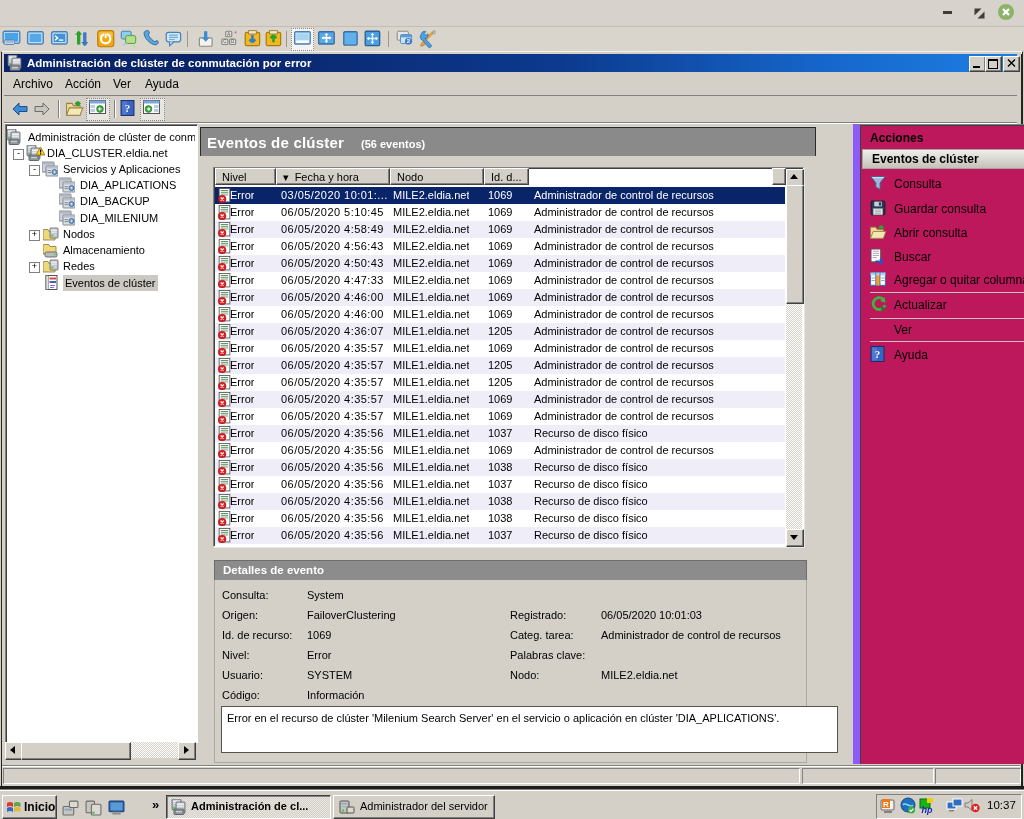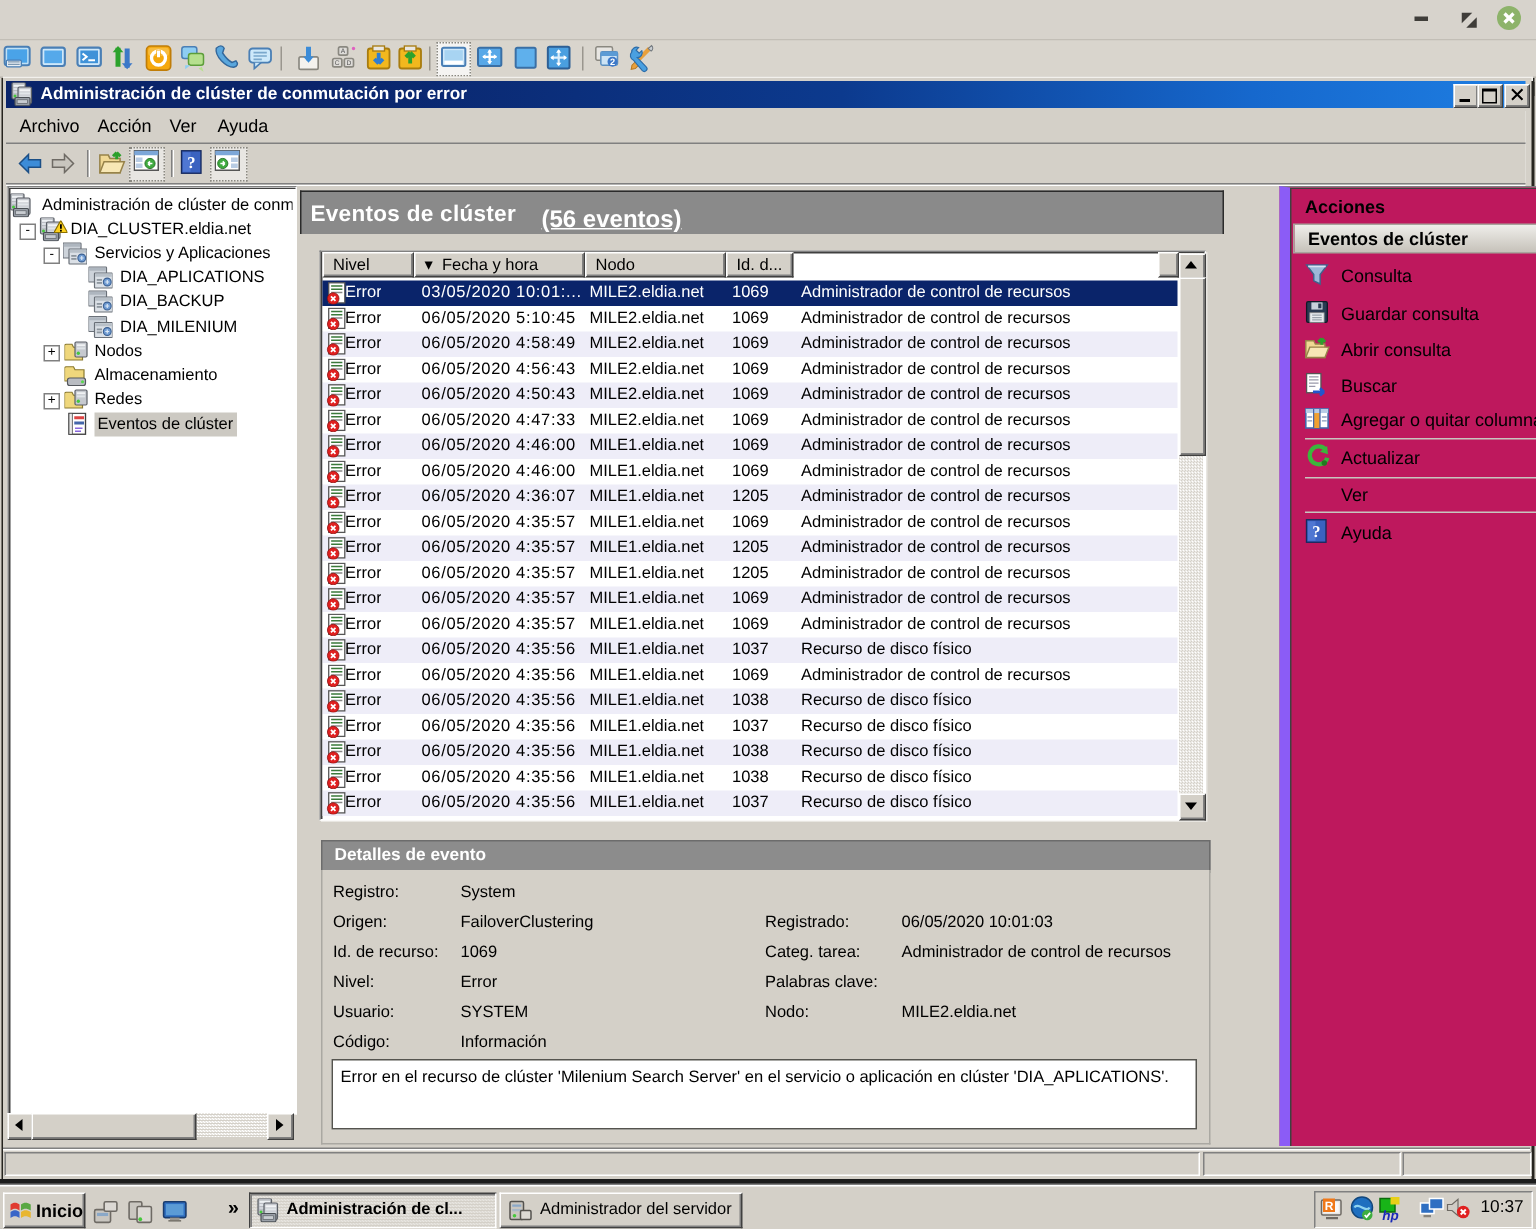--- a/index.html
+++ b/index.html
@@ -17,21 +17,21 @@
 #menubar{left:2px;top:21px;width:1013px;height:22px;background:#d4d0c8;border-bottom:1px solid #808080;box-shadow:0 1px 0 #ffffff;}
 #menubar span{font-size:12px;color:#000;position:absolute;top:4px;}
 #mmctools{left:2px;top:44px;width:1013px;height:26px;background:#d4d0c8;border-bottom:1px solid #808080;box-shadow:0 1px 0 #ffffff;}
 
 #treepane{left:5px;top:124px;width:191px;height:618px;background:#fff;border-top:1px solid #808080;border-left:1px solid #808080;border-right:1px solid #fff;border-bottom:none;box-shadow:inset 1px 1px 0 #404040;}
 .trow{position:absolute;height:16px;font-size:11px;color:#000;white-space:nowrap;line-height:16px;}
 .plusbox{position:absolute;width:9px;height:9px;border:1px solid #808080;background:#fff;font-size:9px;line-height:7px;text-align:center;color:#000;}
 
 #cehead{left:200px;top:127px;width:616px;height:29px;background:#8a8a8a;border:1px solid #2b2b2b;border-bottom:none;box-sizing:border-box;}
 #cehead b{color:#fff;font-size:15px;position:absolute;left:6px;top:6px;letter-spacing:0.2px;}
-#cehead i{color:#fff;font-style:normal;font-weight:bold;font-size:16px;position:absolute;left:160px;top:10px;text-decoration:underline;}
+#cehead i{color:#fff;font-style:normal;font-weight:bold;font-size:11px;position:absolute;left:160px;top:10px;}
 #evtable{left:213px;top:167px;width:589px;height:378px;background:#fff;border-top:1px solid #808080;border-left:1px solid #808080;border-right:1px solid #fff;border-bottom:1px solid #fff;box-shadow:inset 1px 1px 0 #404040,1px 1px 0 #e8e6e1;}
 .hcell{position:absolute;top:0;height:17px;background:#d4d0c8;border-top:1px solid #fff;border-left:1px solid #fff;border-right:1px solid #404040;border-bottom:1px solid #404040;box-shadow:inset -1px -1px 0 #808080;font-size:11px;line-height:16px;color:#000;padding-left:6px;box-sizing:border-box;white-space:nowrap;overflow:hidden;}
 .erow{position:absolute;left:1px;width:570px;height:17px;font-size:11px;line-height:17px;color:#000;white-space:nowrap;}
 .erow .c{position:absolute;top:0;overflow:hidden;}
 
 #dethead{left:214px;top:560px;width:591px;height:20px;background:#8c8c8c;border:1px solid #6c6c6c;}
 #dethead b{color:#fff;font-size:11.5px;position:absolute;left:8px;top:3px;}
 #detbody{left:214px;top:580px;width:591px;height:182px;background:#d4d0c8;border:1px solid #aaa8a2;border-top:none;}
 .dl{position:absolute;font-size:11px;color:#000;white-space:nowrap;}
 
@@ -602,41 +602,41 @@
 <div class="sbtn" style="left:0;top:360px;width:16px;height:16px"><svg width="14" height="14">
             <path d="M7 10 L11 5 L3 5 Z" fill="#000"></path>
           </svg></div>
 <div class="sbtn" style="left:0;top:16px;width:16px;height:117px"></div>
 </div>
 </div>
 <div id="dethead" class="abs">
       <b>Detalles de evento</b>
     </div>
 <div id="detbody" class="abs"></div>
-<div class="dl abs" style="left:222px;top:589px">Registro:</div>
+<div class="dl abs" style="left:222px;top:589px">Consulta:</div>
 <div class="dl abs" style="left:307px;top:589px">System</div>
 <div class="dl abs" style="left:222px;top:609px">Origen:</div>
 <div class="dl abs" style="left:307px;top:609px">FailoverClustering</div>
 <div class="dl abs" style="left:222px;top:629px">Id. de recurso:</div>
 <div class="dl abs" style="left:307px;top:629px">1069</div>
 <div class="dl abs" style="left:222px;top:649px">Nivel:</div>
 <div class="dl abs" style="left:307px;top:649px">Error</div>
 <div class="dl abs" style="left:222px;top:669px">Usuario:</div>
 <div class="dl abs" style="left:307px;top:669px">SYSTEM</div>
 <div class="dl abs" style="left:222px;top:689px">Código:</div>
 <div class="dl abs" style="left:307px;top:689px">Información</div>
 <div class="dl abs" style="left:510px;top:609px">Registrado:</div>
 <div class="dl abs" style="left:601px;top:609px">06/05/2020 10:01:03</div>
 <div class="dl abs" style="left:510px;top:629px">Categ. tarea:</div>
 <div class="dl abs" style="left:601px;top:629px">Administrador de control de recursos</div>
 <div class="dl abs" style="left:510px;top:649px">Palabras clave:</div>
 <div class="dl abs" style="left:601px;top:649px"></div>
 <div class="dl abs" style="left:510px;top:669px">Nodo:</div>
 <div class="dl abs" style="left:601px;top:669px">MILE2.eldia.net</div>
-<div class="abs" style="left:221px;top:706px;width:575px;height:45px;background:#fff;border:1px solid #55544f;">
+<div class="abs" style="left:221px;top:706px;width:575px;height:45px;background:#fff;border:1px solid #55544f;padding-left:40px;">
       <div class="dl" style="left:5px;top:5px;position:absolute">Error en el recurso de clúster 'Milenium Search Server' en el servicio o aplicación en clúster 'DIA_APLICATIONS'.</div>
     </div>
 <div id="acpane" class="abs">
       <div class="hd">Acciones</div>
 <div id="acbar">
         <b>Eventos de clúster</b>
         <svg style="position:absolute;right:8px;top:7px" width="9" height="6">
           <path d="M0 5 L4.5 0 L9 5 Z" fill="#000"></path>
         </svg>
       </div>

